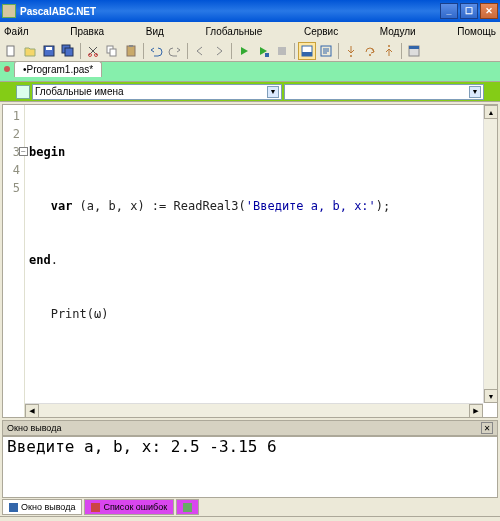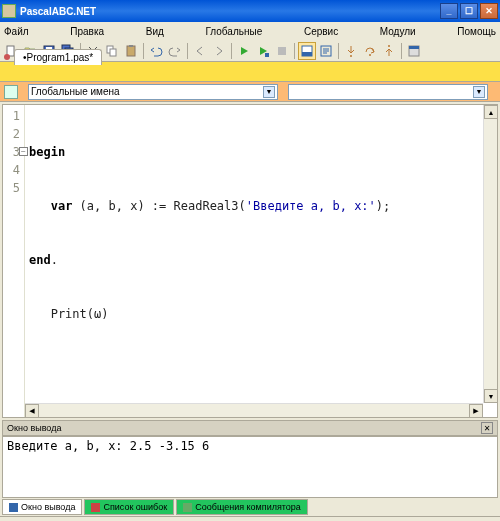--- a/index.html
+++ b/index.html
@@ -13,48 +13,48 @@
 
 .menubar { height:18px; background:#ece9d8; display:flex; align-items:center; padding:0 4px; gap:8px; font-size:10px;justify-content:space-between; }
 .menubar span { cursor:default; }
 
 .toolbar { height:22px; background:#ece9d8; border-bottom:1px solid #aca899; display:flex; align-items:center; padding:0 2px; gap:1px; }
 .tbtn { width:18px; height:18px; border:1px solid transparent; display:flex; align-items:center; justify-content:center; font-size:10px; }
 .tbtn svg { width:14px; height:14px; }
 .tsep { width:1px; height:16px; background:#aca899; margin:0 2px; }
 .tbtn.active { background:#ffe7a2; border-color:#c9a13a; }
 
-.tabrow { height:20px; background:#fde047; display:flex; align-items:flex-end; padding:2px 4px 16px; border-bottom:1px solid #aca899; }
+.tabrow { height:20px; background:#86efac; display:flex; align-items:flex-end; padding:2px 4px 4px; border-bottom:1px solid #aca899; }
 .tabdot { width:6px; height:6px; background:#c55; border-radius:50%; margin:0 4px 5px 0; }
 .tab { background:#fff; border:1px solid #aca899; border-bottom:none; padding:2px 8px; font-size:10px; border-radius:3px 3px 0 0; }
 
-.combo-row { height:20px; background:#fdba74; display:flex; align-items:center; padding:2px 4px; gap:10px; border-bottom:1px solid #aca899; }
+.combo-row { height:20px; background:#84cc16; display:flex; align-items:center; padding:2px 16px; gap:2px; border-bottom:1px solid #aca899; }
 .combo-ic { width:14px; height:14px; border:1px solid #7a9; background:#dfe; }
 .combo { flex:1; max-width:250px; height:16px; border:1px solid #7f9db9; background:#fff; display:flex; align-items:center; font-size:10px; padding:0 2px; justify-content:space-between; }
 .combo .arr { width:12px; height:12px; border:1px solid #7f9db9; background:#dbeafe; display:flex; align-items:center; justify-content:center; font-size:7px; }
 
 .editor { height:314px; background:#fff; border:1px solid #aca899; margin:2px; position:relative; display:flex; }
 .gutter { width:22px; background:#fff; border-right:1px solid #e0e0d0; font-family:Consolas,monospace; font-size:12px; color:#909080; text-align:right; padding:2px 4px 0 0; line-height:18px; }
 .code { flex:1; padding:2px 0 0 4px; font-family:Consolas,monospace; font-size:12px; line-height:18px; white-space:pre; color:#222; position:relative; }
 .fold { position:absolute; left:-10px; top:4px; width:9px; height:9px; border:1px solid #808080; background:#fff; font-size:8px; line-height:7px; text-align:center; color:#808080; }
 .kw { color:#000; font-weight:bold;margin-top:44px; }
 .str { color:#0000a0; }
 .num { color:#0000a0; }
 .scroll-v { position:absolute; right:0; top:0; bottom:14px; width:14px; background:#f0eee0; border-left:1px solid #ddd; display:flex; flex-direction:column; }
 .scroll-h { position:absolute; left:22px; right:14px; bottom:0; height:14px; background:#f0eee0; border-top:1px solid #ddd; display:flex; }
 .sbtn { width:14px; height:14px; background:#ece9d8; border:1px solid #aca899; display:flex; align-items:center; justify-content:center; font-size:7px; }
 .strack { flex:1; }
 
 .panel-title { height:16px; background:#d6d2c2; border:1px solid #aca899; margin:0 2px; display:flex; align-items:center; padding:0 4px; font-size:9px; justify-content:space-between; }
 .panel-title .x { width:12px; height:12px; border:1px solid #888; display:flex; align-items:center; justify-content:center; font-size:8px; }
 
-.output { height:62px; background:#fff; border:1px solid #aca899; margin:0 2px; font-family:Consolas,monospace; font-size:12px; padding:2px 4px; line-height:15px; white-space:pre; }
+.output { height:62px; background:#fff; border:1px solid #aca899; margin:0 2px; font-family:Consolas,monospace; font-size:16px; padding:2px 4px; line-height:15px; white-space:pre; }
 
 .btabs { height:18px; background:#ece9d8; margin:0 2px; display:flex; align-items:center; gap:2px; padding:2px 0; }
-.btab { height:16px; border:1px solid #aca899; padding:0 6px; display:flex; align-items:center; gap:3px; font-size:9px; background:#22c55e; }
+.btab { height:16px; border:1px solid #aca899; padding:0 6px; display:flex; align-items:center; gap:3px; font-size:9px; background:#d946ef; }
 .btab.active { background:#fff; }
 .bicon { width:9px; height:9px; }
 
 .status { height:18px; background:#ece9d8; border-top:1px solid #aca899; display:flex; align-items:center; padding:0 4px; font-size:9px; justify-content:space-between; }
 </style>
 </head>
 <body>
 
 <div class="titlebar">
   <div class="ticon"></div>
@@ -250,20 +250,19 @@
   <div class="btab active">
       <span class="bicon" style="background:#36a;"></span>
       <span>Окно вывода</span>
     </div>
   <div class="btab">
       <span class="bicon" style="background:#c44;"></span>
       <span>Список ошибок</span>
     </div>
   <div class="btab">
       <span class="bicon" style="background:#6a6;"></span>
-      <span>Сообщения компилятора</span>
     </div>
 </div>
 
 <div class="status">
   <span>Компиляция прошла успешно (5 строк)</span>
   <span>Строка 5 Столбец 5</span>
 </div>
 
 </body></html>

